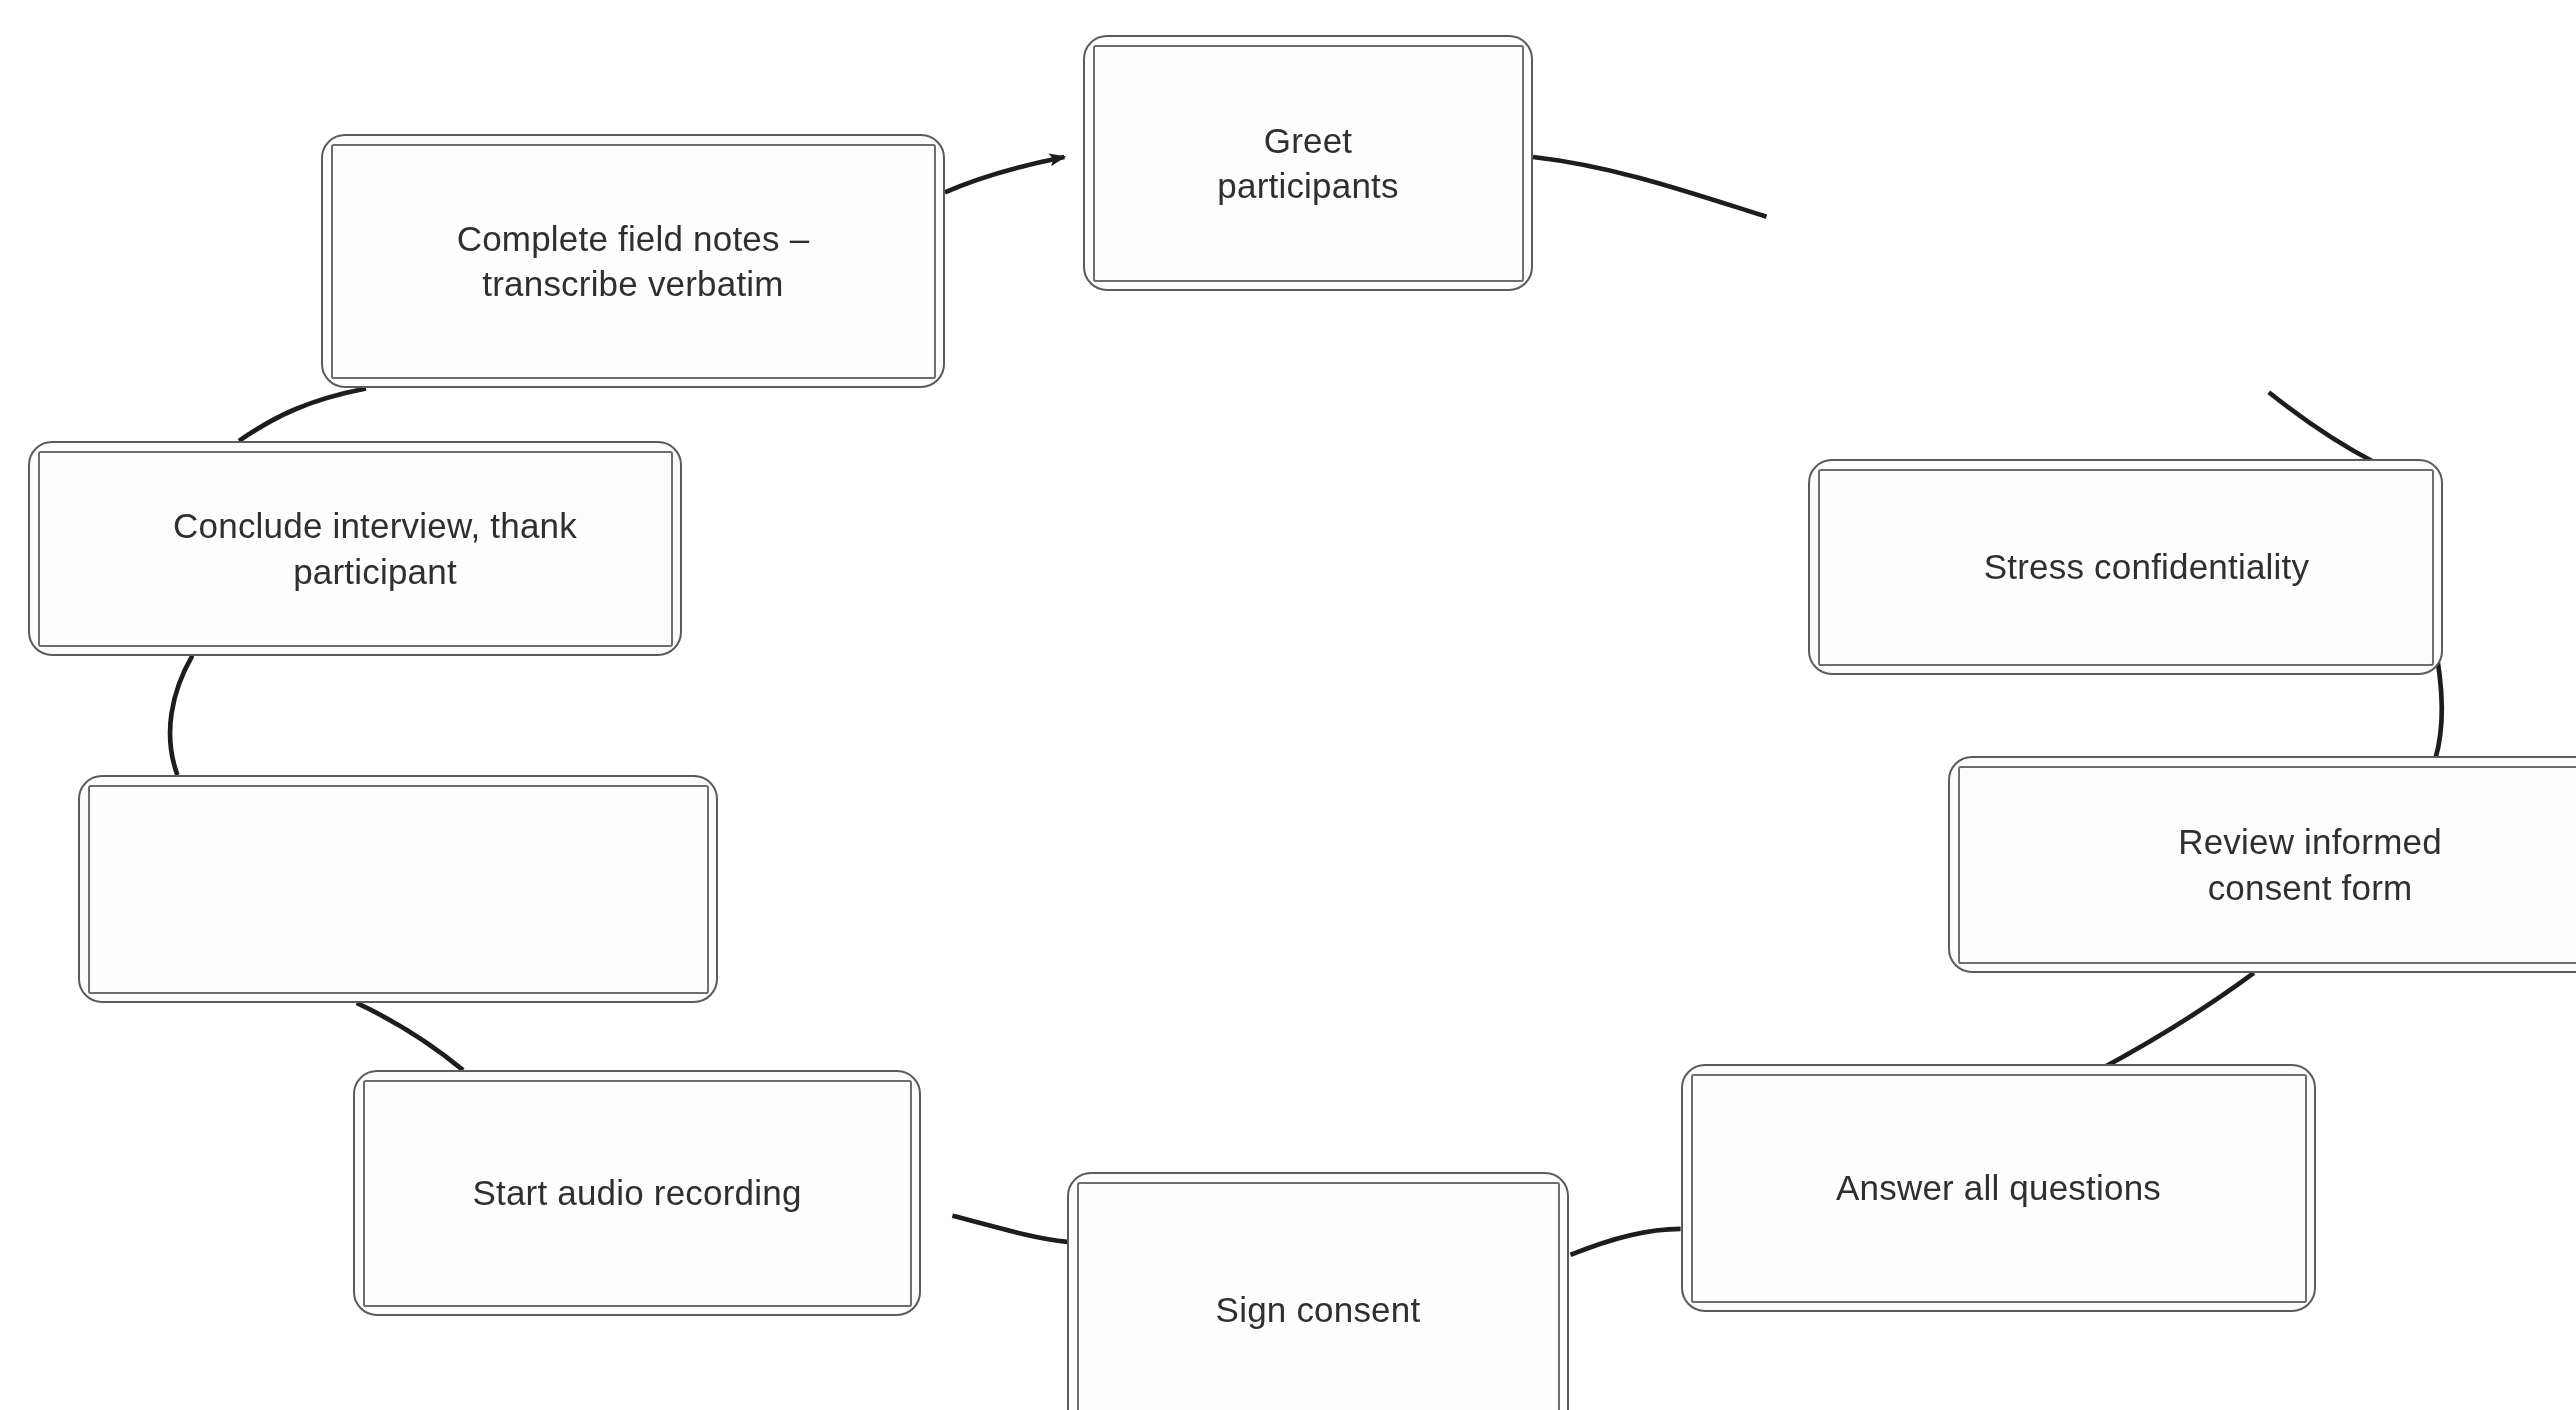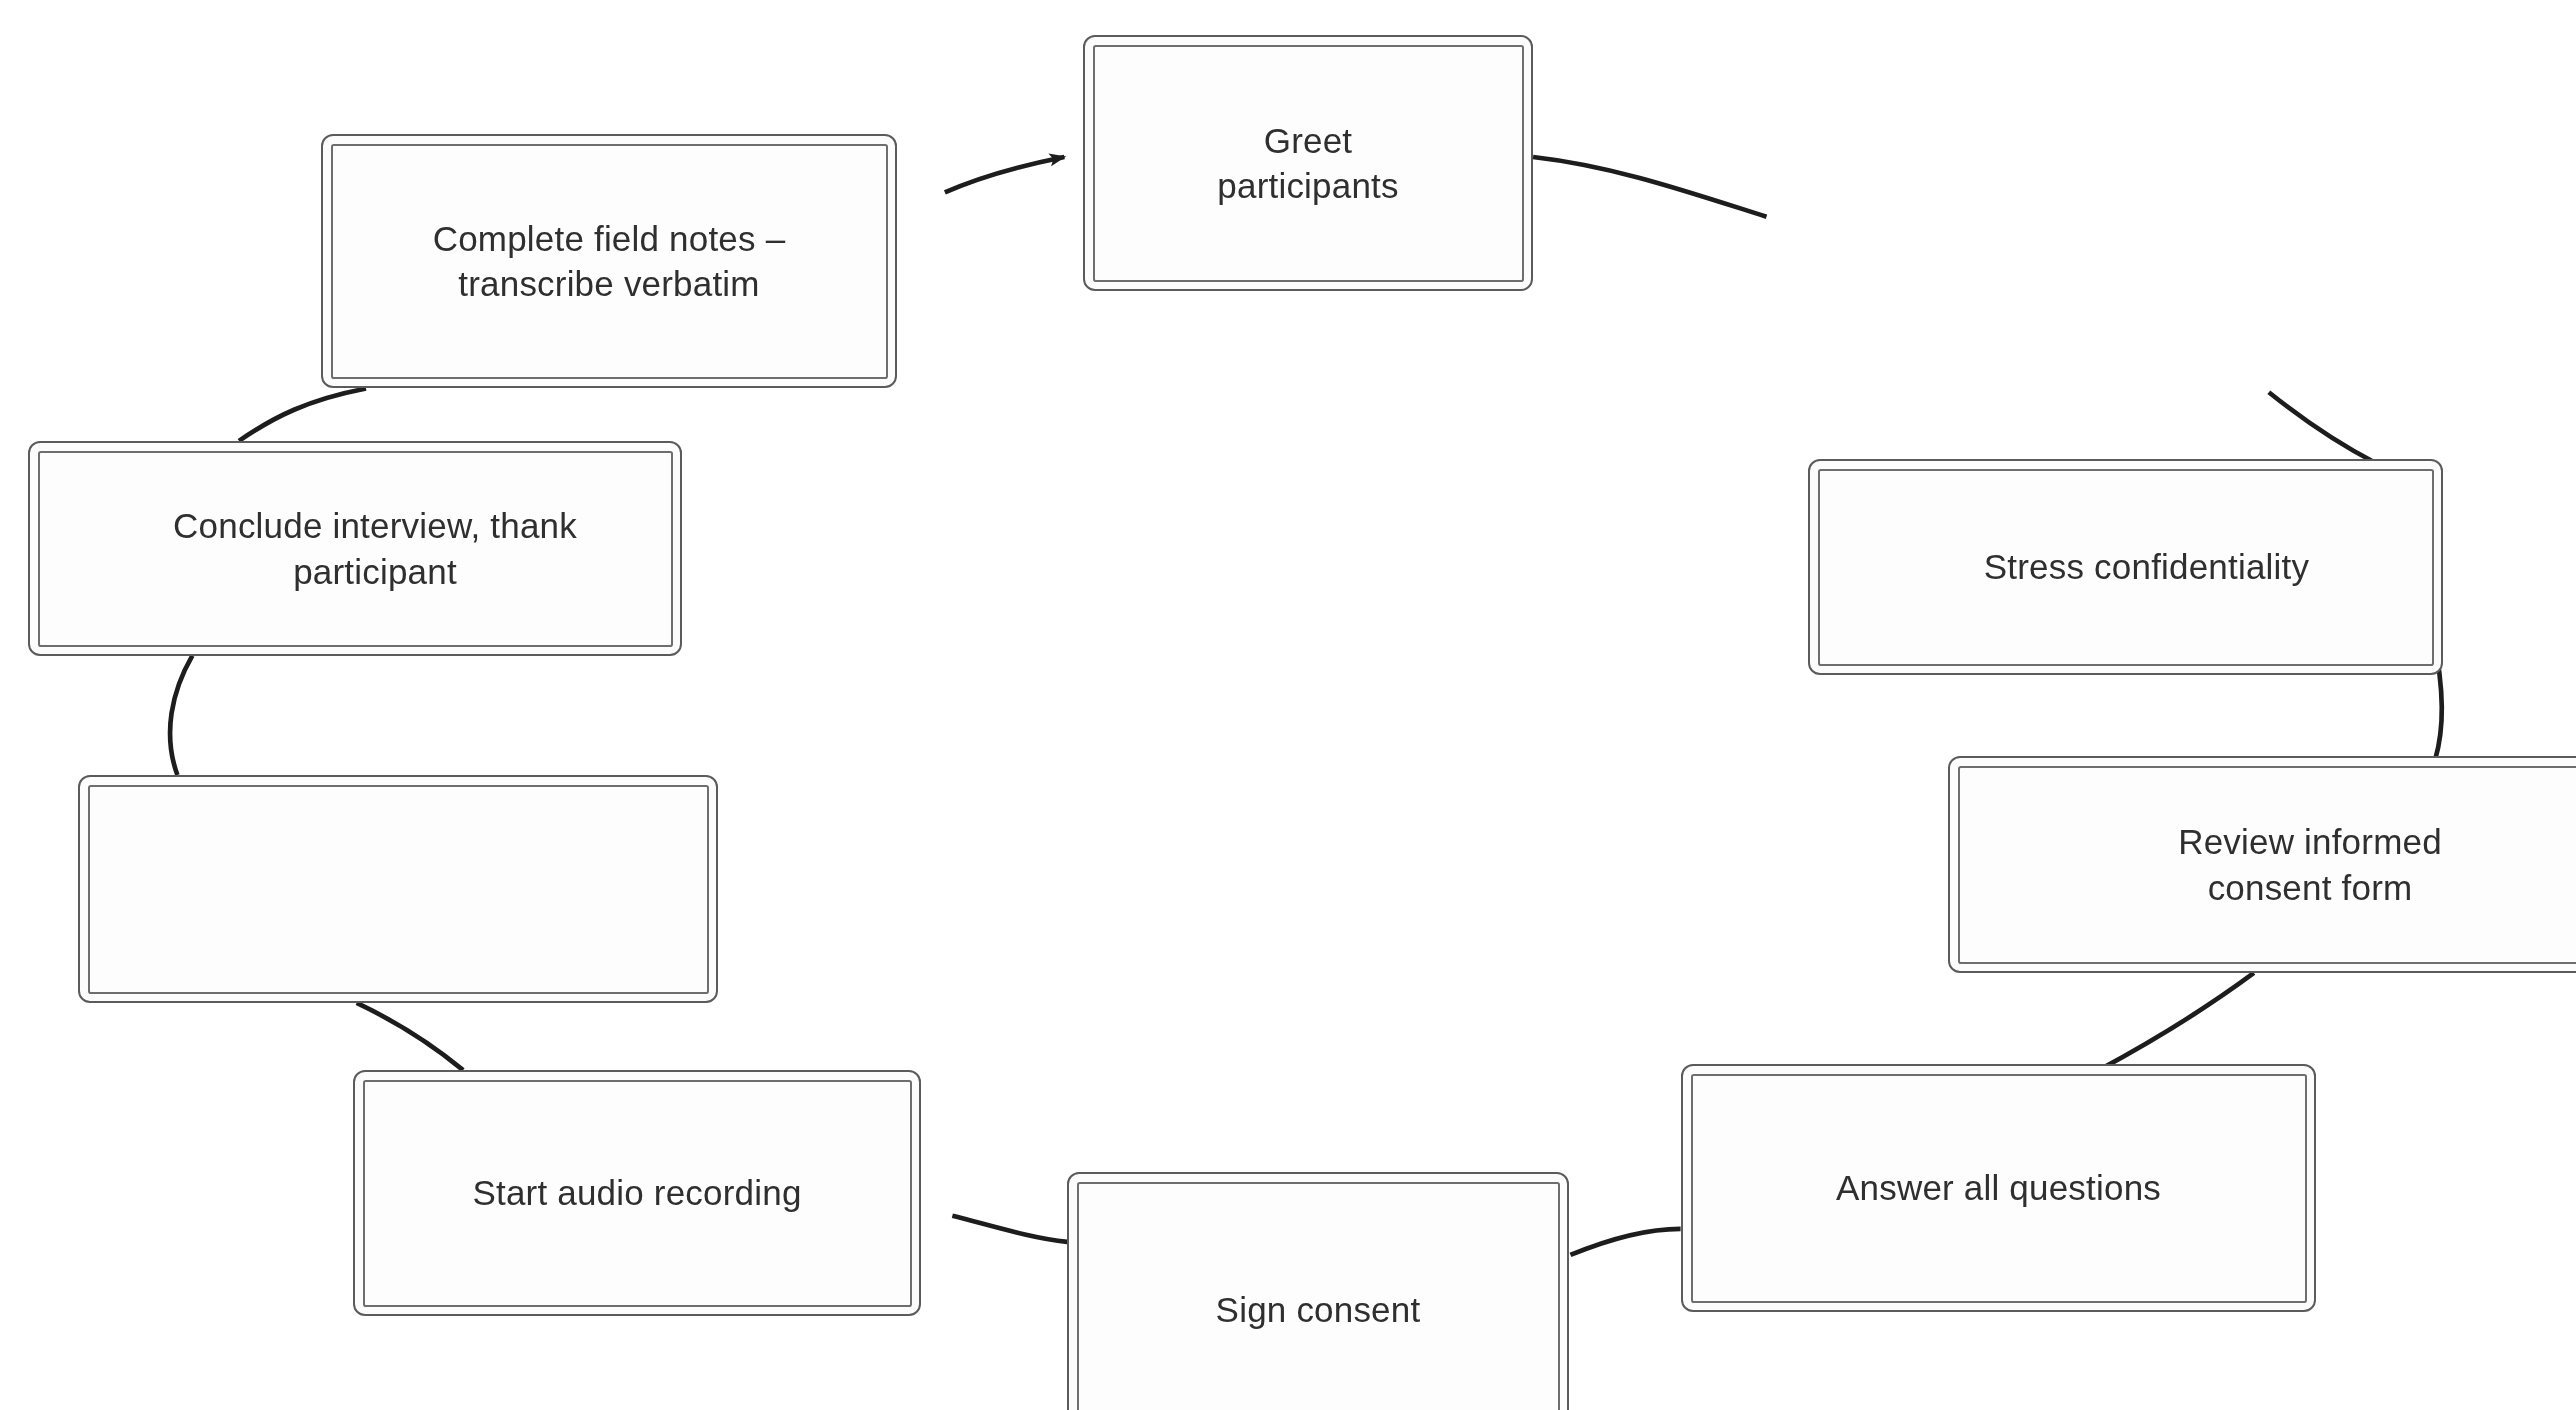--- a/index.html
+++ b/index.html
@@ -41,21 +41,21 @@
     z-index: 2;
   }
 
   
   .flow-node {
     position: absolute;
     box-sizing: border-box;
     background: #fcfcfc;
     border: 2.8px solid #ururu;
     border: 2.8px solid #5b5b5b;
-    border-radius: 12px;
+    border-radius: 24px;
     display: flex;
     align-items: center;
     justify-content: center;
   }
   .flow-node > .node-inner {
     box-sizing: border-box;
     position: absolute;
     left: 7.5px;
     right: 7.5px;
     top: 7.5px;
@@ -80,21 +80,21 @@
   
   #node-greet              { left:1083px; top:35px;   width:450px;  height:256px; }
   #node-explain            { left:1761px; top:140px;  width:633px;  height:254px; }
   #node-confidentiality    { left:1808px; top:459px;  width:635px;  height:216px;padding-left:42px; }
   #node-review-consent     { left:1948px; top:756px;  width:724px;  height:217px; }
   #node-answer-questions   { left:1681px; top:1064px; width:635px;  height:248px; }
   #node-sign-consent       { left:1067px; top:1172px; width:502px;  height:276px; }
   #node-start-recording    { left:353px;  top:1070px; width:568px;  height:246px; }
   #node-begin-interview    { left:78px;   top:775px;  width:640px;  height:228px; }
   #node-conclude-interview { left:28px;   top:441px;  width:654px;  height:215px;padding-left:40px; }
-  #node-complete-notes     { left:321px;  top:134px;  width:576px;  height:254px; }
+  #node-complete-notes     { left:321px;  top:134px;  width:624px;  height:254px; }
 
   #node-greet .node-label,
   #node-sign-consent .node-label { font-size: 35px; }
 </style>
 </head>
 <body>
 
 <div id="diagram-canvas">
 
   <svg id="connector-layer" viewBox="0 0 2759 1511">

